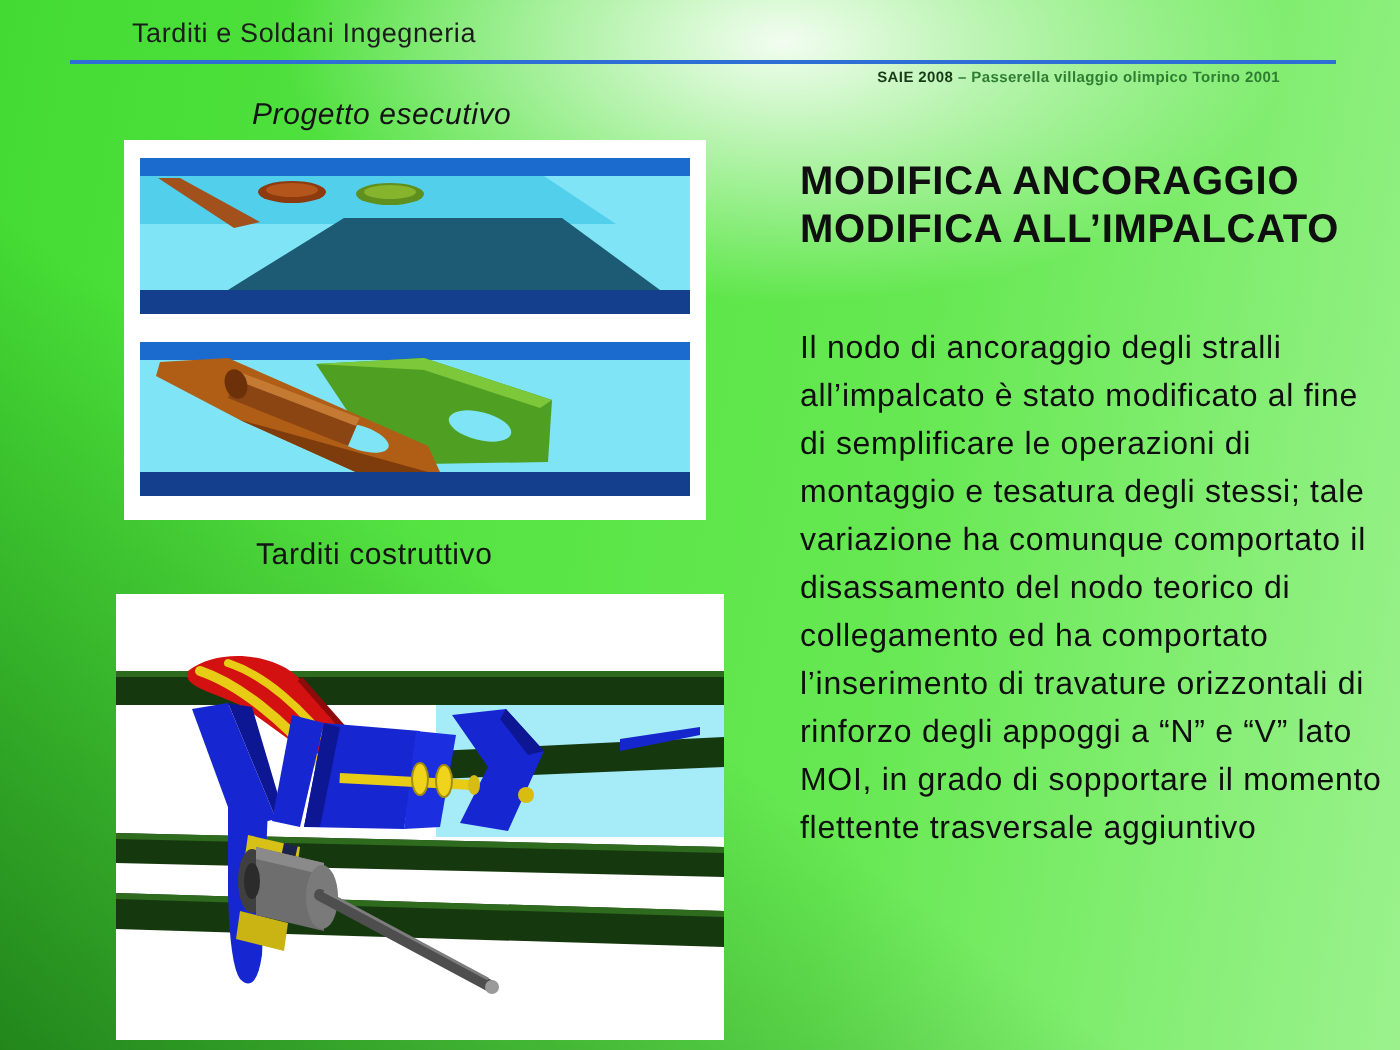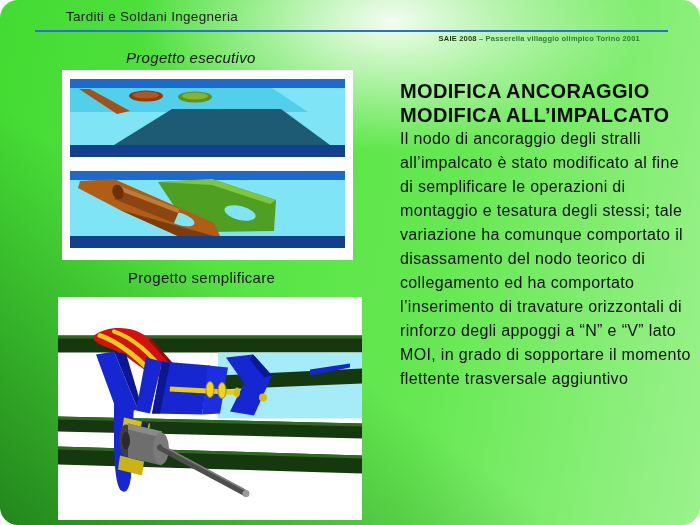--- a/index.html
+++ b/index.html
@@ -8,21 +8,20 @@
 
   .slide {
     position: relative;
     width: 700px;
     height: 525px;
     overflow: hidden;
     background:
       radial-gradient(ellipse 58% 40% at 56% 4%, rgba(255,255,255,0.92), rgba(255,255,255,0) 62%),
       linear-gradient(to bottom left, rgba(10,80,10,0) 60%, rgba(10,80,10,0.62) 100%),
       linear-gradient(100deg, #43db33 0%, #5ce648 45%, #66e852 62%, #9bf28d 100%);
-    border-radius: 18px;
   }
 
   .company-name {
     position: absolute;
     left: 66px; top: 9px;
     font-size: 13.5px;
     letter-spacing: 0.3px;
     color: #1c1c1c;
   }
   .header-rule {
@@ -69,20 +68,21 @@
   .content .title-line {
     font-size: 20px;
     font-weight: bold;
     line-height: 24px;
     letter-spacing: 0.35px;
   }
   .content .body-text {
     font-size: 16px;
     line-height: 24px;
     letter-spacing: 0.35px;
+    margin-top: 36px;
   }
 </style>
 </head>
 <body>
 
 <div class="slide">
 
   <div class="company-name">Tarditi e Soldani Ingegneria</div>
   <div class="header-rule"></div>
   <div class="caption"><span class="ev">SAIE 2008</span> <span class="ev-rest">– Passerella villaggio olimpico Torino 2001</span></div>
@@ -114,21 +114,21 @@
         <polygon points="58,140 152,166 118,167" fill="#7e3c0c"></polygon>
         <ellipse cx="118" cy="149" rx="15" ry="6" fill="#7fe5f6" transform="rotate(18 118 149)"></ellipse>
         <polygon points="58,116 118,139 112,153 52,129" fill="#8a4513"></polygon>
         <polygon points="58,116 118,139 116,143 56,120" fill="#c57a33"></polygon>
         <ellipse cx="56" cy="122" rx="5.5" ry="7.5" fill="#6d3109" transform="rotate(-18 56 122)"></ellipse>
         <rect x="8" y="166" width="275" height="12" fill="#143f8c"></rect>
       </g>
     </svg>
   </div>
 
-  <div class="fig-label costruttivo">Progetto semplificare</div>
+  <div class="fig-label costruttivo">Tarditi costruttivo</div>
 
   <div class="fig costruttivo">
     <svg viewBox="0 0 304 222">
       <rect width="304" height="222" fill="#ffffff"></rect>
       <g>
         <rect x="0" y="38" width="304" height="17" fill="#16380f"></rect>
         <rect x="0" y="38" width="304" height="3" fill="#2e6b1e"></rect>
         <rect x="160" y="55" width="144" height="66" fill="#a6ebf8"></rect>
         <polygon points="160,78 304,71 304,86 160,92" fill="#16380f"></polygon>
         <polygon points="252,72 292,66 292,70 252,78" fill="#1526cc"></polygon>

